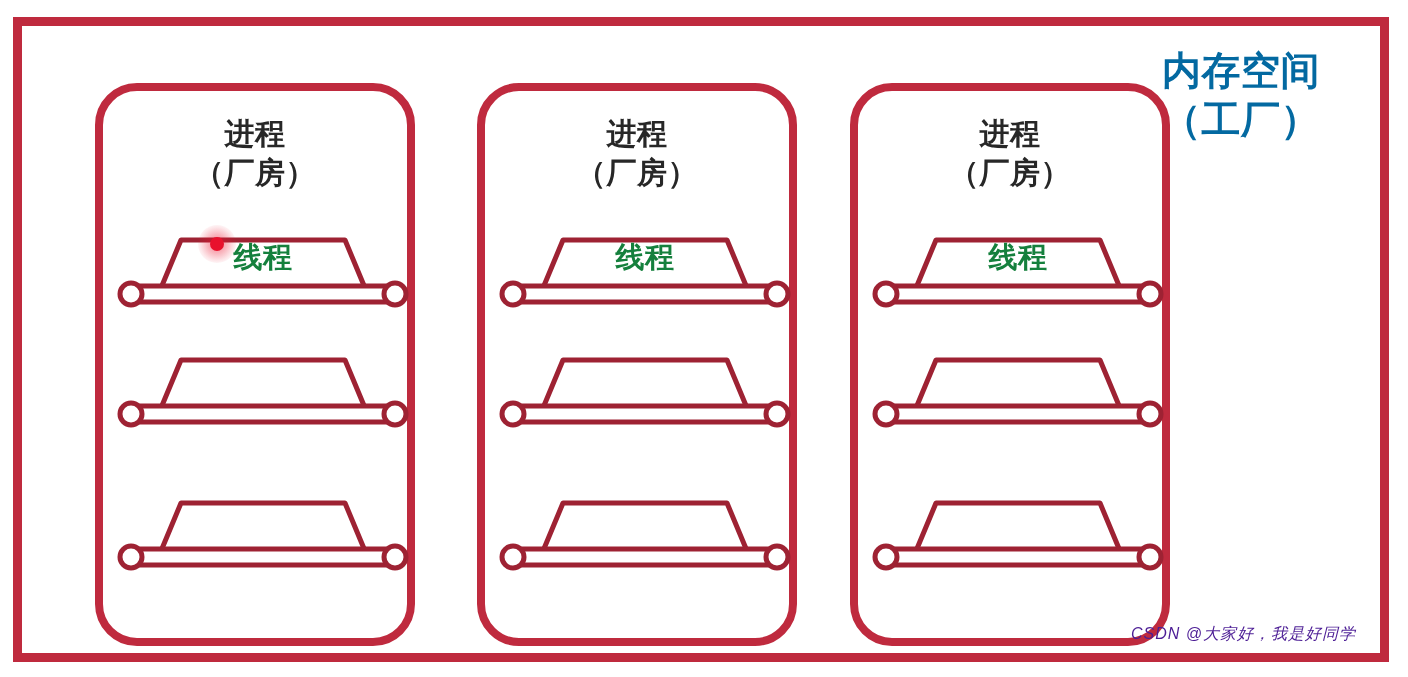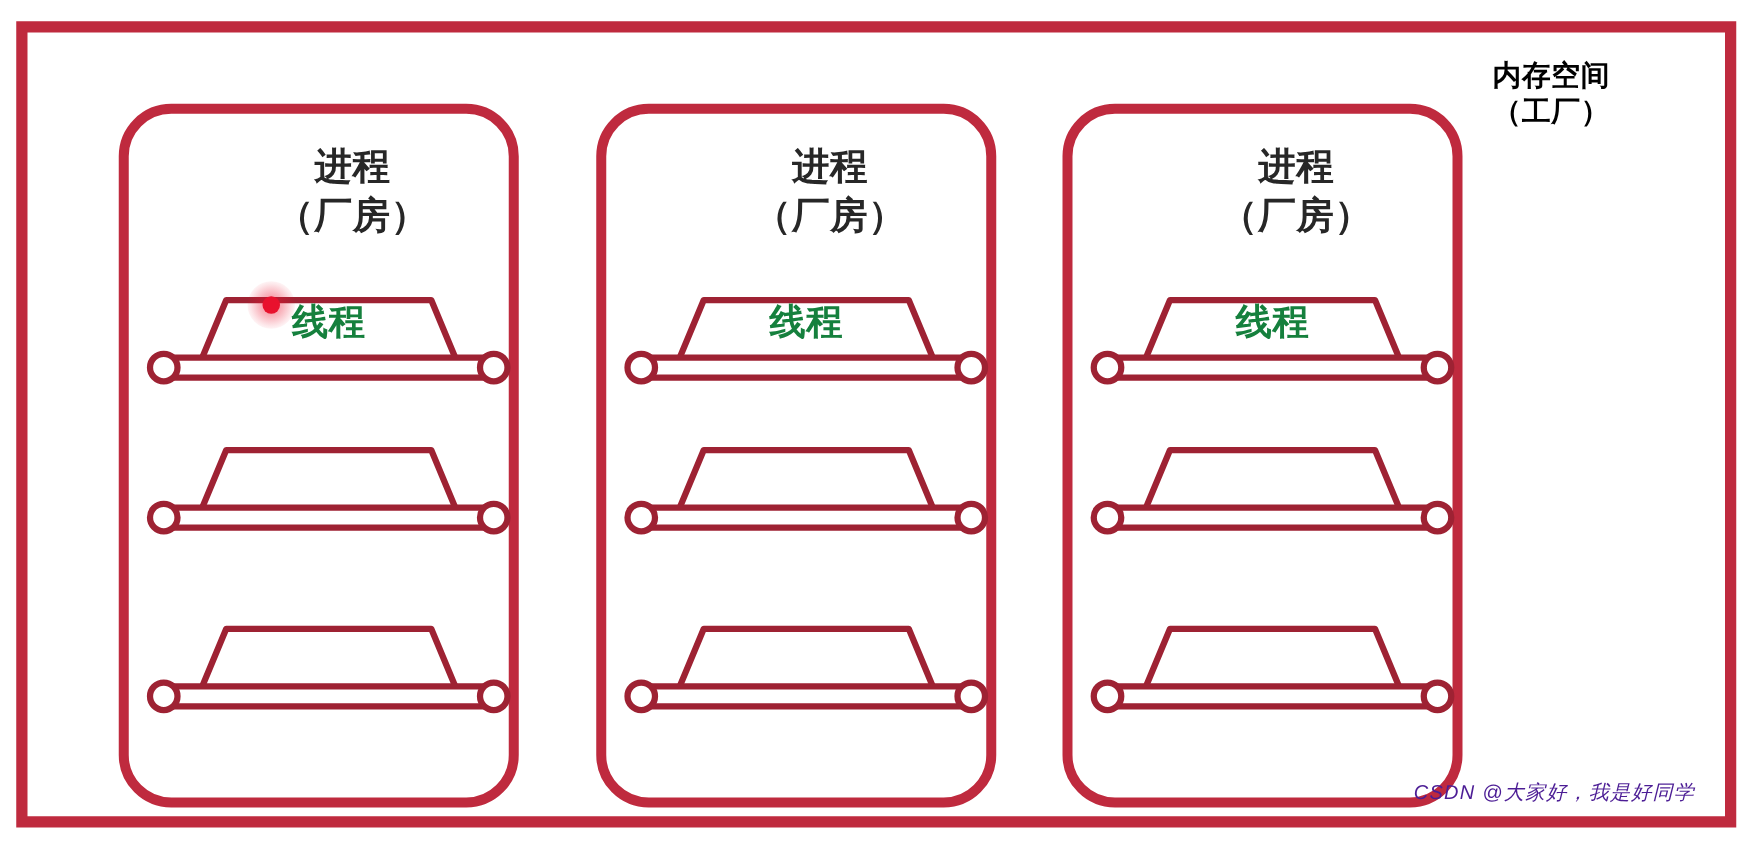--- a/index.html
+++ b/index.html
@@ -27,22 +27,22 @@
     border: 9px solid #bf2a3e;
     background: #ffffff;
   }
 
   #memory-title {
     position: absolute;
     right: 24px;
     top: 20px;
     width: 230px;
     text-align: center;
-    color: #000000;
-    font-size: 23px;
+    color: #0369a1;
+    font-size: 39px;
     font-weight: bold;
     line-height: 1.26;
     letter-spacing: 0.5px;
     white-space: pre-line;
   }
 
   
   .process-box {
     position: absolute;
     top: 57px;
@@ -62,21 +62,20 @@
     top: 23px;
     left: 0;
     width: 100%;
     text-align: center;
     color: #272727;
     font-size: 30px;
     font-weight: bold;
     line-height: 1.3;
     letter-spacing: 0.5px;
     white-space: pre-line;
-    padding-left: 27px;
   }
 
   
   .belt {
     position: absolute;
     left: 10px;
     width: 300px;
     height: 82px;
   }
   .belt svg {

